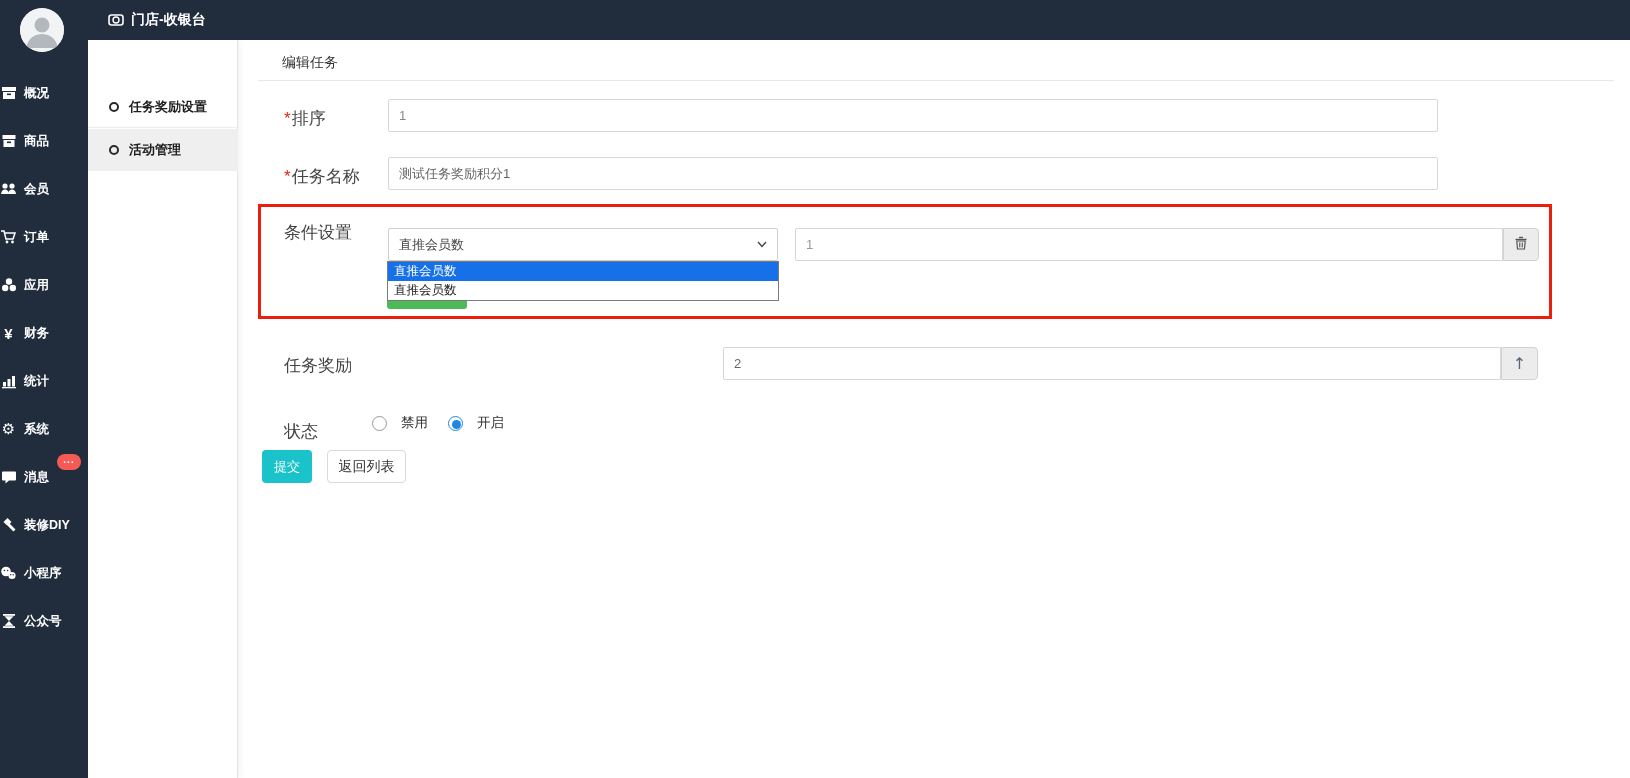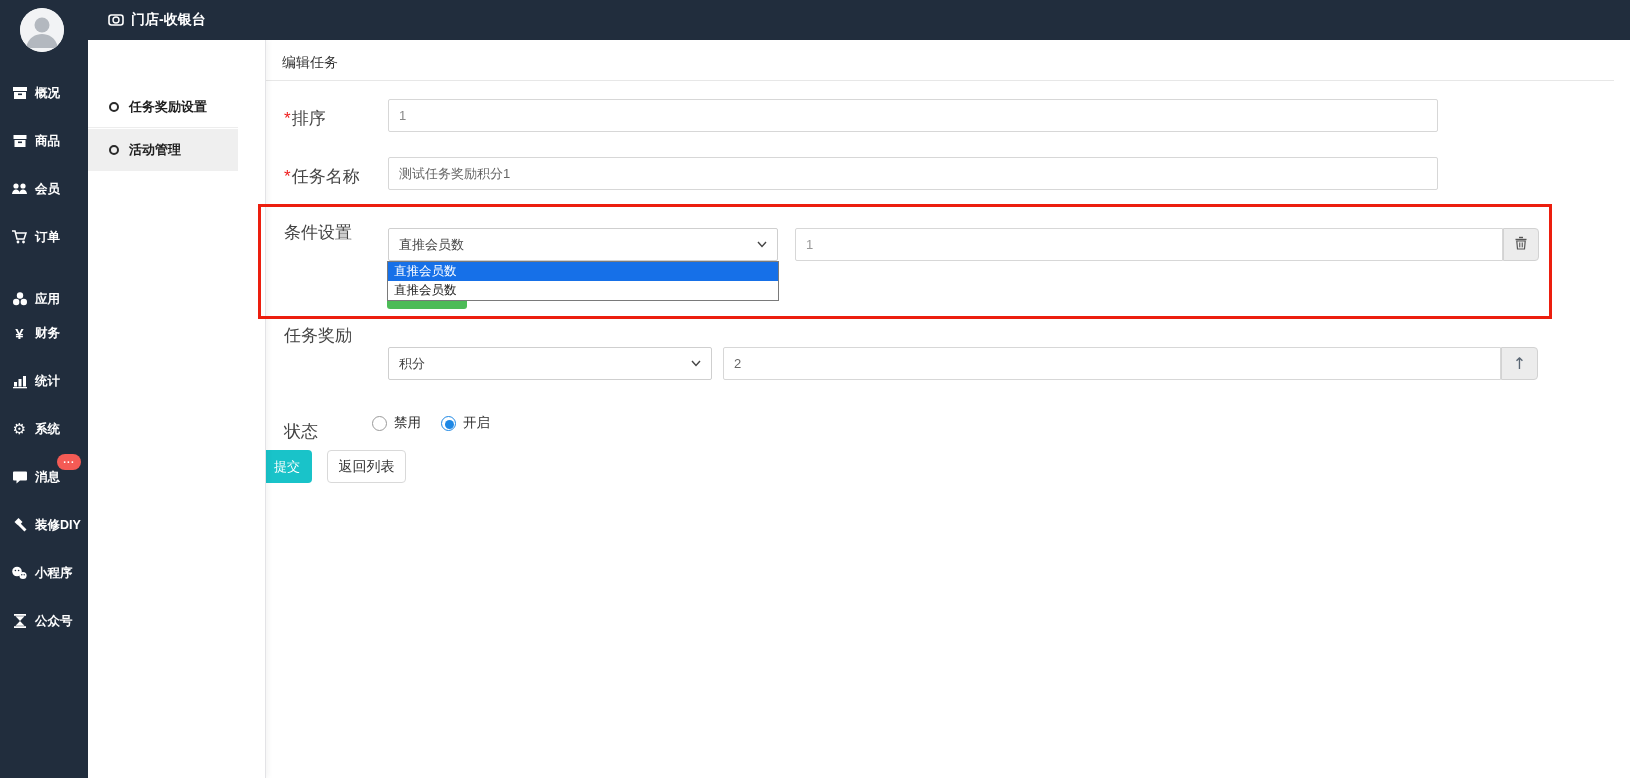--- a/index.html
+++ b/index.html
@@ -5,28 +5,28 @@
   * { margin: 0; padding: 0; box-sizing: border-box; }
   html,body { width: 1630px; height: 778px; }
   body { font-family: "Liberation Sans", "DejaVu Sans", sans-serif; background: #fff; overflow: hidden; }
   #page { position: relative; width: 1630px; height: 778px; background: #fff; }
 
   
   .topbar { position: absolute; left: 0; top: 0; width: 1630px; height: 40px; background: #212d3d; z-index: 2; }
   .app-title { position: absolute; left: 108px; top: 0; height: 40px; display: flex; align-items: center; gap: 7px; color: #fff; font-size: 14px; font-weight: bold; }
   .sidebar { position: absolute; left: 0; top: 0; width: 88px; height: 778px; background: #212d3d; z-index: 3; }
   .avatar { position: absolute; left: 20px; top: 8px; width: 44px; height: 44px; border-radius: 50%; background: #f2f3f5; overflow: hidden; }
-  .side-item { position: absolute; left: 0; width: 88px; height: 48px; display: flex; align-items: center; padding-left: 11px; gap: 7px; color: #fff; font-size: 12.5px; font-weight: bold; cursor: pointer; }
+  .side-item { position: absolute; left: 0; width: 88px; height: 48px; display: flex; align-items: center; gap: 7px; color: #fff; font-size: 12.5px; font-weight: bold; cursor: pointer; }
   .side-item .ic { width: 17px; height: 17px; display: flex; align-items: center; justify-content: center; flex: 0 0 17px; }
   .side-item .ic svg { display: block; }
   .yuan-glyph { color: #fff; font-size: 15px; font-weight: bold; }
   .badge { position: absolute; left: 57px; top: 454px; min-width: 24px; height: 16px; border-radius: 9px; background: #f45b55; color: #fff; font-size: 10px; font-weight: bold; display: flex; align-items: center; justify-content: center; z-index: 5; padding: 0 4px 5px 4px; letter-spacing: 1px; }
 
   
-  .submenu { position: absolute; left: 88px; top: 40px; width: 178px; height: 738px; background: #fff; border-right: 1px solid #e3e3e6; box-shadow: 2px 0 6px rgba(0,0,0,0.05); z-index: 1; }
+  .submenu { position: absolute; left: 88px; top: 40px; width: 150px; height: 738px; background: #fff; border-right: 1px solid #e3e3e6; box-shadow: 2px 0 6px rgba(0,0,0,0.05); z-index: 1; }
   .submenu-item { position: absolute; left: 0; width: 150px; height: 42px; display: flex; align-items: center; gap: 10px; padding-left: 21px; font-size: 13px; font-weight: bold; color: #1f1f1f; cursor: pointer; }
   .submenu-item .dot { width: 10px; height: 10px; border: 2px solid #2a2a2a; border-radius: 50%; flex: 0 0 10px; }
   .submenu-item.first { top: 46px; border-bottom: 1px solid #ededed; }
   .submenu-item.active { top: 89px; background: #efefef; }
 
   
   .form-title { position: absolute; left: 282px; top: 54px; font-size: 14px; color: #333; }
   .title-divider { position: absolute; left: 258px; top: 80px; width: 1356px; height: 1px; background: #e7e7e7; }
   .f-label { position: absolute; font-size: 17px; color: #444; }
   .req { color: #ef1c1c; margin-right: 1px; }
@@ -40,21 +40,21 @@
   .up-glyph { font-size: 16px; color: #5a6673; font-family: "DejaVu Sans", sans-serif; }
 
   .dropdown { position: absolute; left: 387px; top: 261px; width: 392px; background: #fff; border: 1px solid #7a7a7a; z-index: 6; }
   .dd-opt { height: 19px; line-height: 19px; font-size: 12.5px; padding-left: 6px; color: #222; cursor: pointer; }
   .dd-opt.hl { background: #1670e8; color: #fff; }
   .green-strip { position: absolute; left: 387px; top: 299px; width: 80px; height: 10px; background: #4cbb57; border-radius: 0 0 3px 3px; z-index: 4; cursor: pointer; }
 
   .annotation { position: absolute; left: 258px; top: 204px; width: 1294px; height: 115px; border: 3px solid #ec1e0e; z-index: 10; pointer-events: none; }
 
   .radio-row { position: absolute; left: 372px; top: 414px; display: flex; align-items: center; gap: 20px; }
-  .radio-opt { display: flex; align-items: center; gap: 7px; font-size: 13.5px; color: #333; cursor: pointer; }
+  .radio-opt { display: flex; align-items: center; gap: 14px; font-size: 13.5px; color: #333; cursor: pointer; }
   .rdo { width: 15px; height: 15px; border: 1px solid #9a9a9a; border-radius: 50%; background: #fff; position: relative; }
   .rdo.on { border: 1px solid #1e88e5; }
   .rdo.on::after { content: ""; position: absolute; left: 3px; top: 3px; width: 9px; height: 9px; border-radius: 50%; background: #1e88e5; }
 
   .btn-submit { position: absolute; left: 262px; top: 450px; width: 50px; height: 33px; background: #19c3c9; color: #fff; border: none; border-radius: 4px; font-size: 13px; cursor: pointer; font-family: inherit; }
   .btn-back { position: absolute; left: 327px; top: 450px; width: 79px; height: 33px; background: #fff; color: #333; border: 1px solid #d9d9d9; border-radius: 4px; font-size: 14px; cursor: pointer; font-family: inherit; }
 </style>
 </head>
 <body>
 
@@ -115,21 +115,21 @@
     <div class="side-item" style="top:213px">
       <span class="ic">
           <svg width="17" height="16" viewBox="0 0 17 16">
             <path d="M1 2 h3 l2 8 h7 l2-6 H5" fill="none" stroke="#fff" stroke-width="1.5"></path>
             <circle cx="7" cy="13" r="1.4" fill="#fff"></circle>
             <circle cx="12.5" cy="13" r="1.4" fill="#fff"></circle>
           </svg>
         </span>
       <span>订单</span>
     </div>
-    <div class="side-item" style="top:275px">
+    <div class="side-item" style="top:261px">
       <span class="ic">
           <svg width="16" height="16" viewBox="0 0 16 16">
             <circle cx="8" cy="4.5" r="3.2" fill="#fff"></circle>
             <circle cx="4.2" cy="11" r="3.2" fill="#fff"></circle>
             <circle cx="11.8" cy="11" r="3.2" fill="#fff"></circle>
           </svg>
         </span>
       <span>应用</span>
     </div>
     <div class="side-item" style="top:309px">
@@ -241,27 +241,21 @@
   </div>
 
   <div class="green-strip"></div>
   <div class="dropdown">
     <div class="dd-opt hl">直推会员数</div>
     <div class="dd-opt">直推会员数</div>
   </div>
 
   <div class="annotation"></div>
 
-  <div class="f-label" style="left:284px;top:324px">任务奖励</div>
-  <div class="sel" style="left:388px;top:347px;width:324px">
-    <span>积分</span>
-    <span class="chev"><svg width="12" height="12" viewBox="0 0 12 12">
-          <polyline points="2,4 6,8.5 10,4" fill="none" stroke="#444" stroke-width="1.4"></polyline>
-        </svg></span>
-  </div>
+  <div class="f-label" style="left:284px;top:354px">任务奖励</div>
   <input class="t-input" style="left: 723px; top: 347px; width: 778px; border-radius: 2px 0px 0px 2px; color: rgb(102, 102, 102);" value="2">
   <div class="mini-btn" style="left:1501px;top:347px;width:37px">
     <span class="up-glyph">↑</span>
   </div>
 
   <div class="f-label" style="left:284px;top:420px">状态</div>
   <div class="radio-row">
     <span class="radio-opt">
       <span class="rdo"></span>
       <span>禁用</span>

